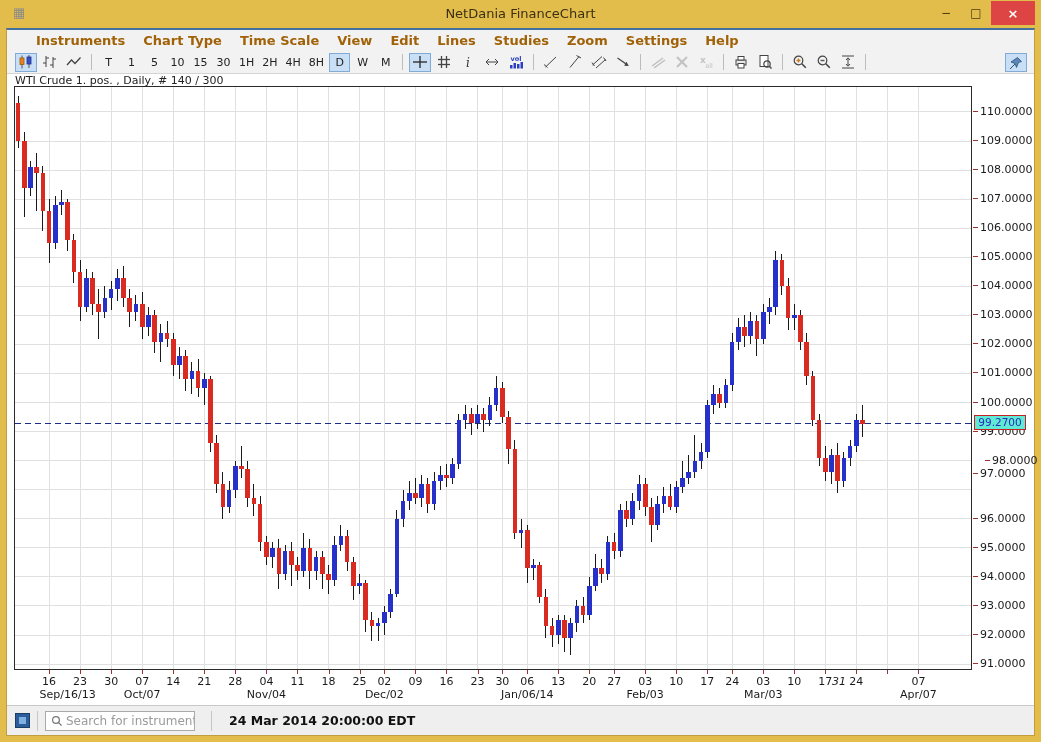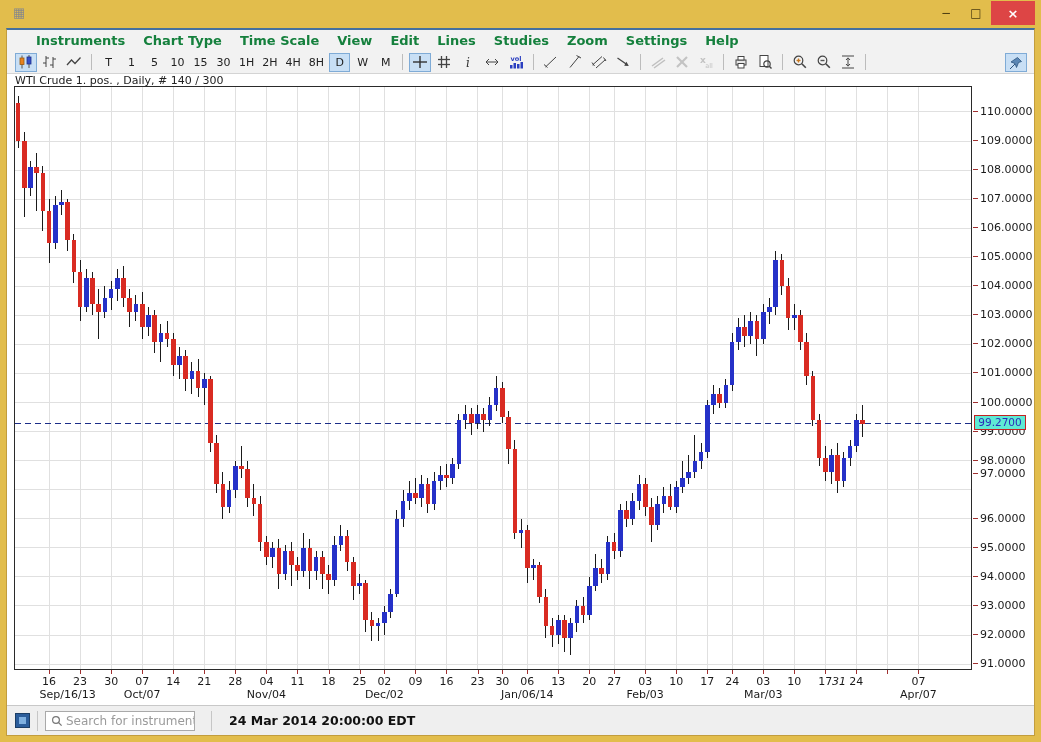--- a/index.html
+++ b/index.html
@@ -14,21 +14,21 @@
   .win-btn { width:30px; height:24px; display:flex; align-items:center; justify-content:center;
              font-size:12px; color:#4a3b10; cursor:default; }
   .win-btn.close { width:44px; background:#dd4545; color:#fff; font-size:13px; font-weight:bold; }
 
   
   .client { position:absolute; left:6px; top:28px; width:1029px; height:708px; background:#fff;
             border:1px solid #c29d3d; border-top:2px solid #44709f; }
 
   
   .menubar { display:flex; align-items:center; height:21px; padding-left:20px; background:#f2f2f2; }
-  .menu-item { font-size:13px; font-weight:bold; color:#15803d; padding:1px 9px; white-space:nowrap; }
+  .menu-item { font-size:13px; font-weight:bold; color:#a16207; padding:1px 9px; white-space:nowrap; }
 
   
   .toolbar { position:relative; display:flex; align-items:center; height:23px; background:#f2f2f2;
              border-bottom:1px solid #d4d4d4; padding-left:7px; }
   .tb-btn { display:inline-flex; align-items:center; justify-content:center; height:19px; min-width:21px;
             padding:0 2px; font-size:11px; color:#222; border:1px solid transparent; margin:0 1px; }
   .tb-btn.selected { background:#c8dff5; border-color:#7fabd6; }
   .tb-btn .icon { display:inline-flex; }
   .tb-sep { width:1px; height:16px; background:#bcbcbc; margin:0 5px; }
   .tb-pin { position:absolute; right:6px; top:2px; }
@@ -65,20 +65,21 @@
   .searchbox input::placeholder { color:#9a9a9a; }
   .timestamp { font-size:12.5px; font-weight:bold; color:#111; margin-left:10px;text-align:right; }
 </style>
 </head>
 <body>
 
 <div>
 
   <div class="titlebar">
     <span class="app-icon">▦</span>
+    <span class="win-title">NetDania FinanceChart</span>
     <div class="win-controls">
       <span class="win-btn">−</span>
       <span class="win-btn">□</span>
       <span class="win-btn close">×</span>
     </div>
   </div>
 
   <div class="client">
     <div class="menubar" id="menubar">
         <span class="menu-item">Instruments</span>
@@ -694,21 +695,21 @@
             <span class="y-lab">101.0000</span>
           </div>
           <div class="y-row" style="top: 309.553px;">
             <span class="y-tick"></span>
             <span class="y-lab">100.0000</span>
           </div>
           <div class="y-row" style="top: 338.609px;">
             <span class="y-tick"></span>
             <span class="y-lab">99.0000</span>
           </div>
-          <div class="y-row" style="top: 367.666px;">
+          <div class="y-row" style="top: 367.666px; padding-left: 12px;">
             <span class="y-tick"></span>
             <span class="y-lab">98.0000</span>
           </div>
           <div class="y-row" style="top: 381px;">
             <span class="y-tick"></span>
             <span class="y-lab">97.0000</span>
           </div>
           <div class="y-row" style="top: 425.778px;">
             <span class="y-tick"></span>
             <span class="y-lab">96.0000</span>

